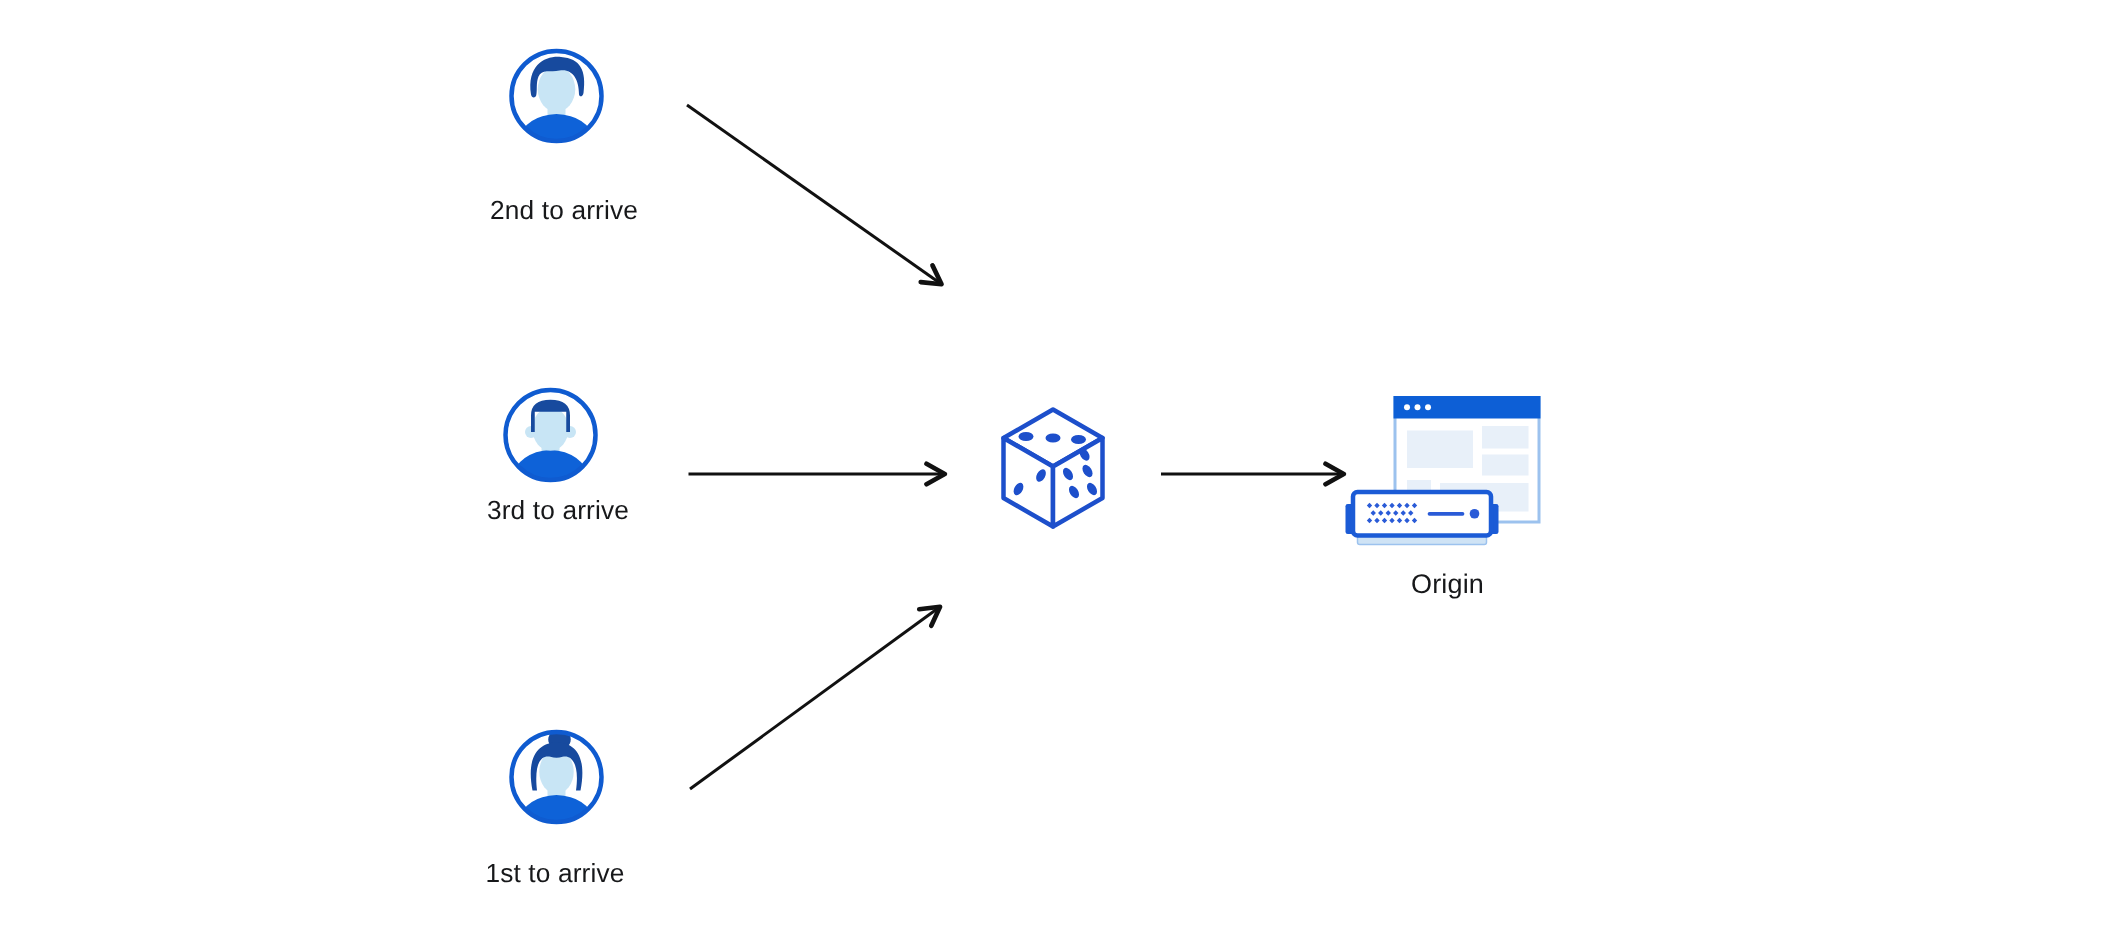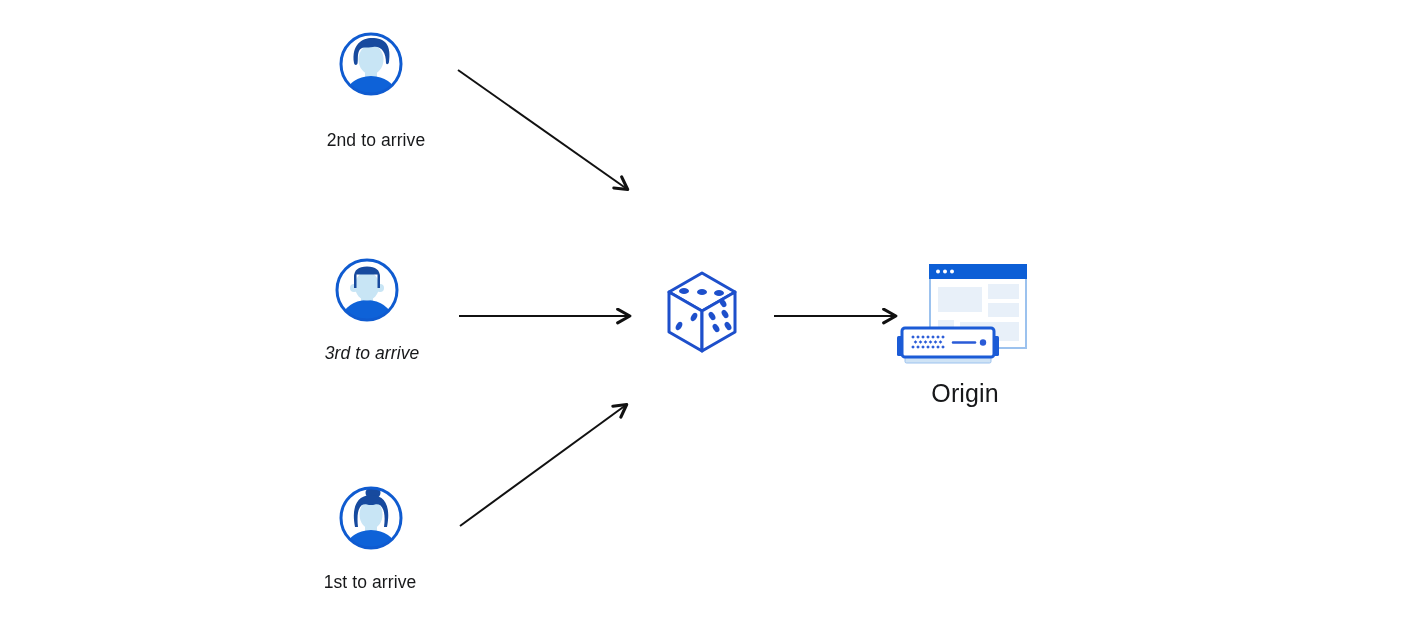--- a/index.html
+++ b/index.html
@@ -16,29 +16,29 @@
   .edge { stroke: #111111; stroke-width: 2; fill: none; }
   .node-label {
     position: absolute;
     width: 170px;
     text-align: center;
     font-size: 17.5px;
     color: #17181a;
     letter-spacing: 0.1px;
     white-space: nowrap;
   }
-  .origin-label { font-size: 25px; }
+  .origin-label { font-size: 18px; }
   
   #icon-user-second { left: 337px; top: 30px; }
   #icon-user-third  { left: 333px; top: 256px; }
   #icon-user-first  { left: 337px; top: 484px; }
   #icon-dice        { left: 665px; top: 270px; }
   #icon-origin      { left: 893px; top: 262px; }
   #label-user-second { left: 291px; top: 117px; margin-top: 13px; }
-  #label-user-third  { left: 287px; top: 343px; font-style: italic; }
+  #label-user-third  { left: 287px; top: 330px; }
   #label-user-first  { left: 285px; top: 572px; text-align: center; }
   #label-origin      { left: 880px; top: 379px; }
 </style>
 </head>
 <body>
 
 <div class="canvas">
 
   <svg class="edges-layer">
     <defs>

